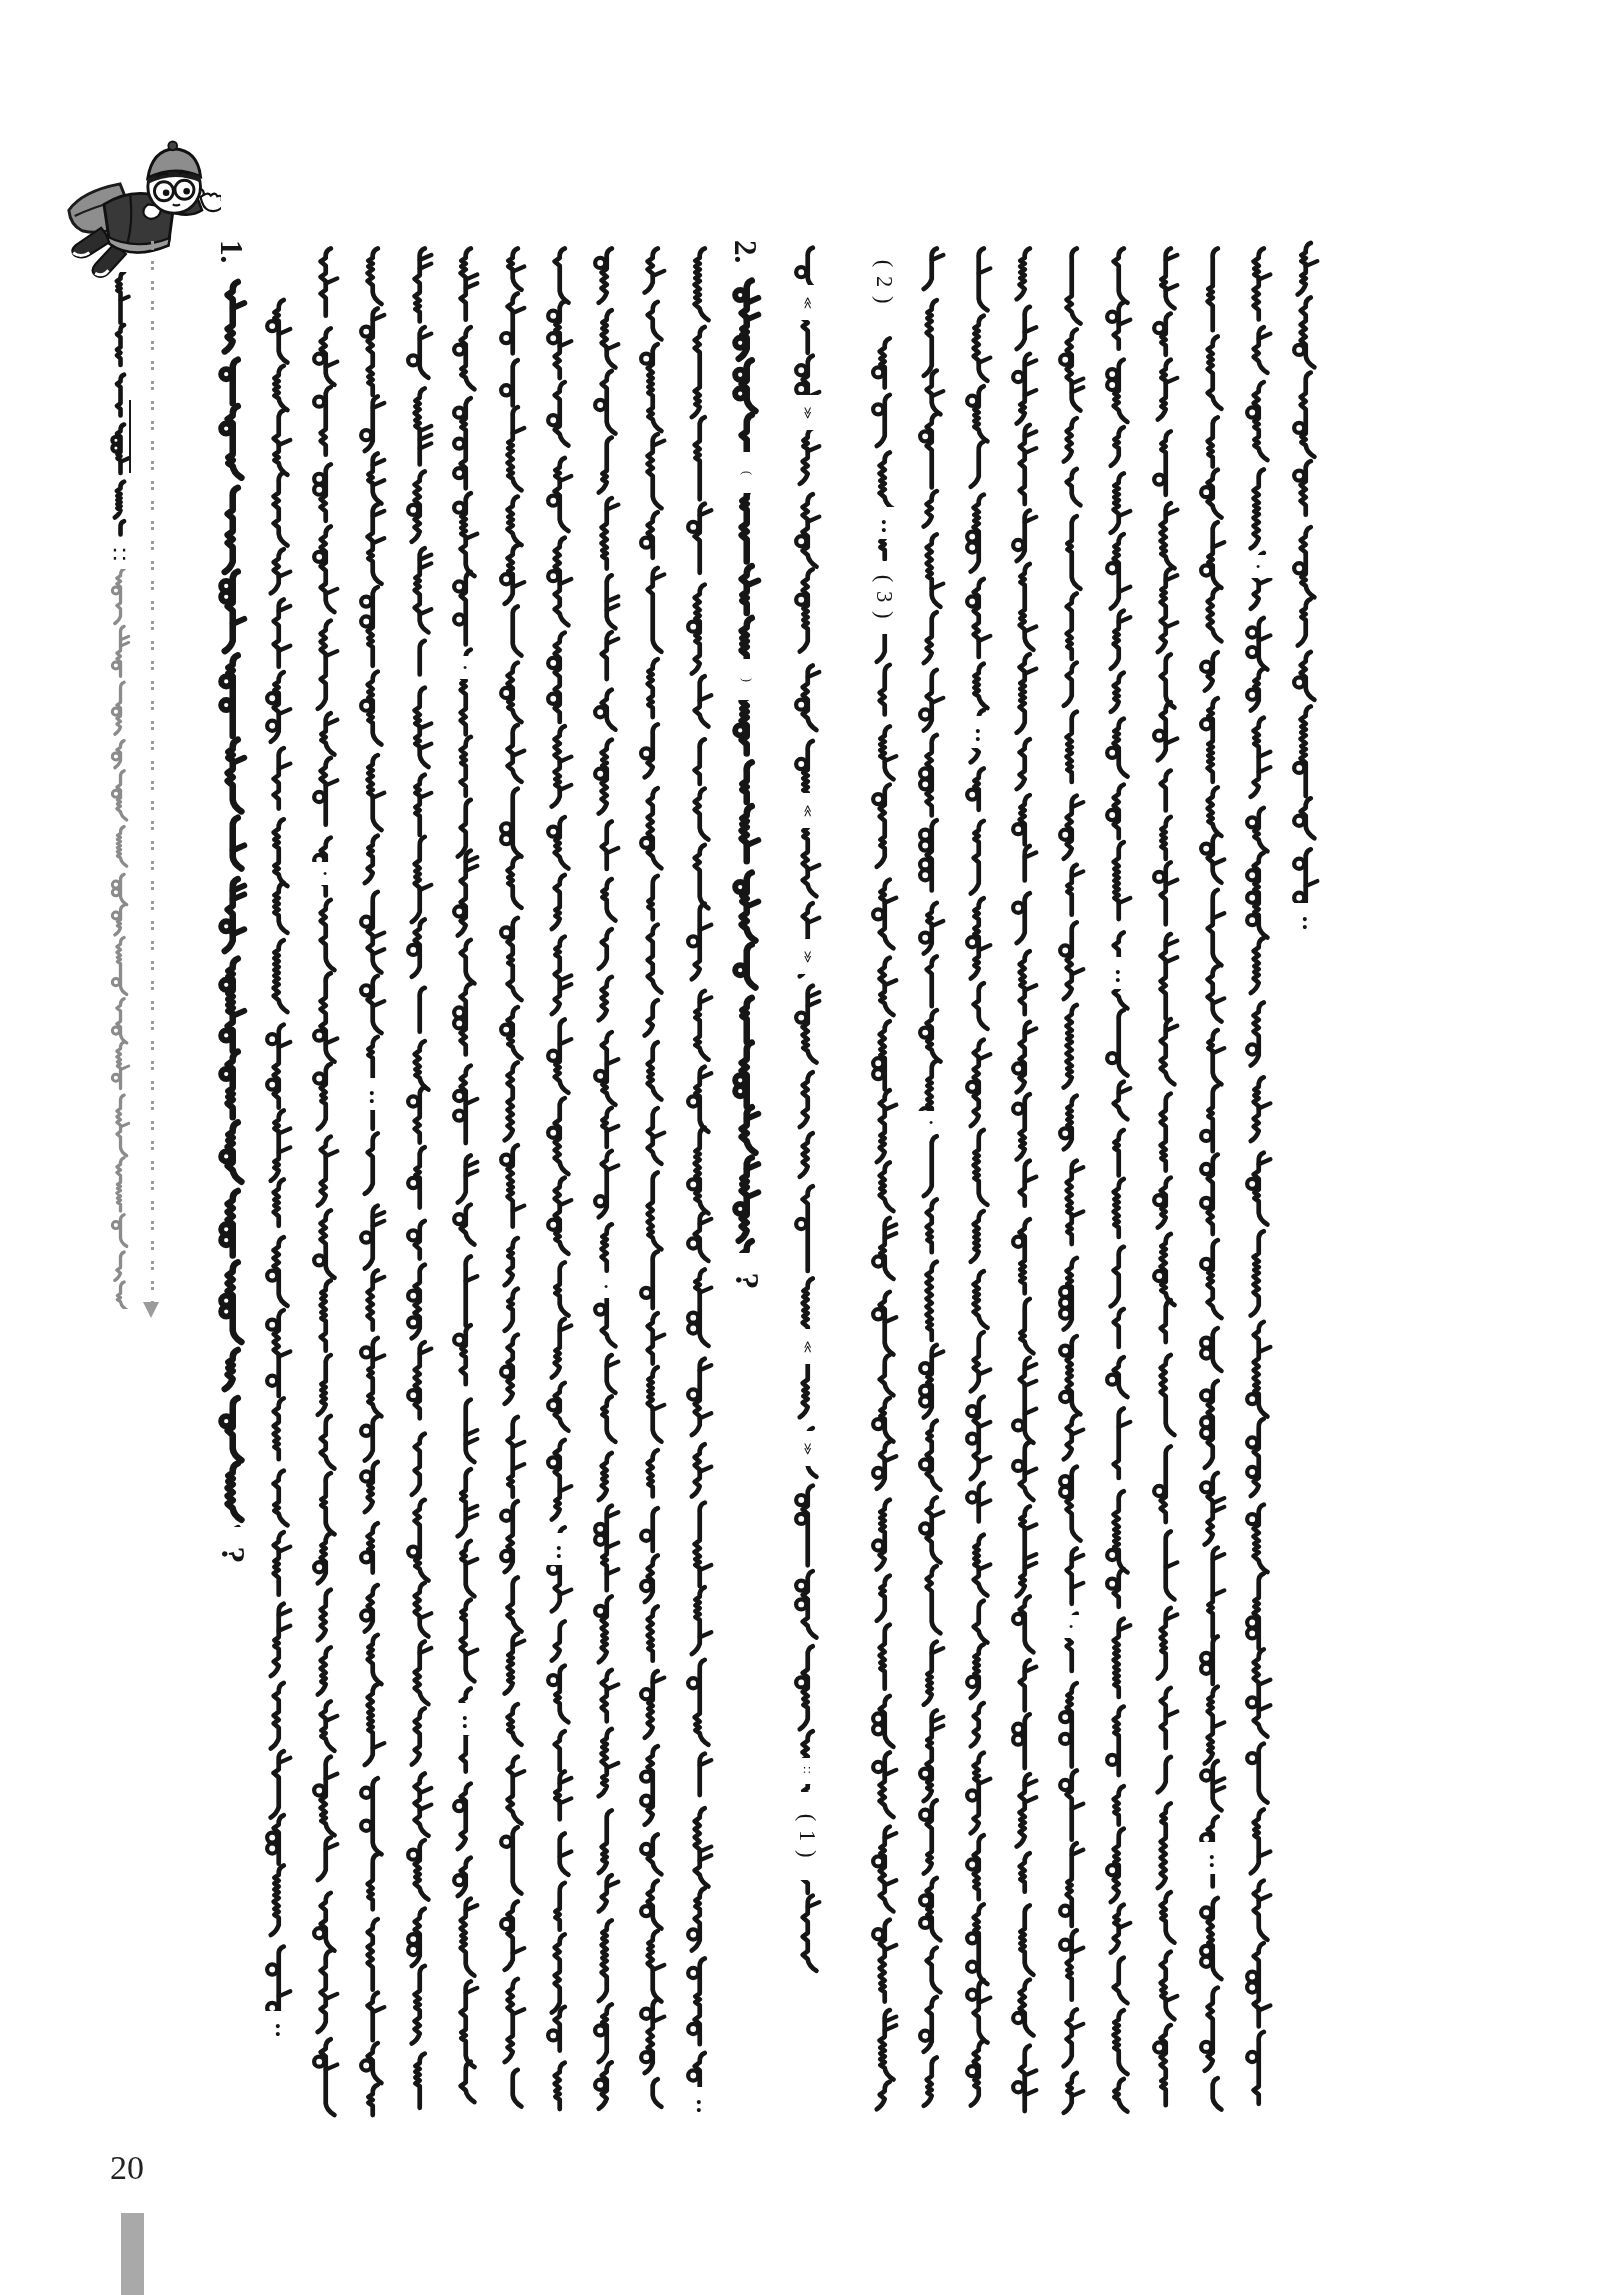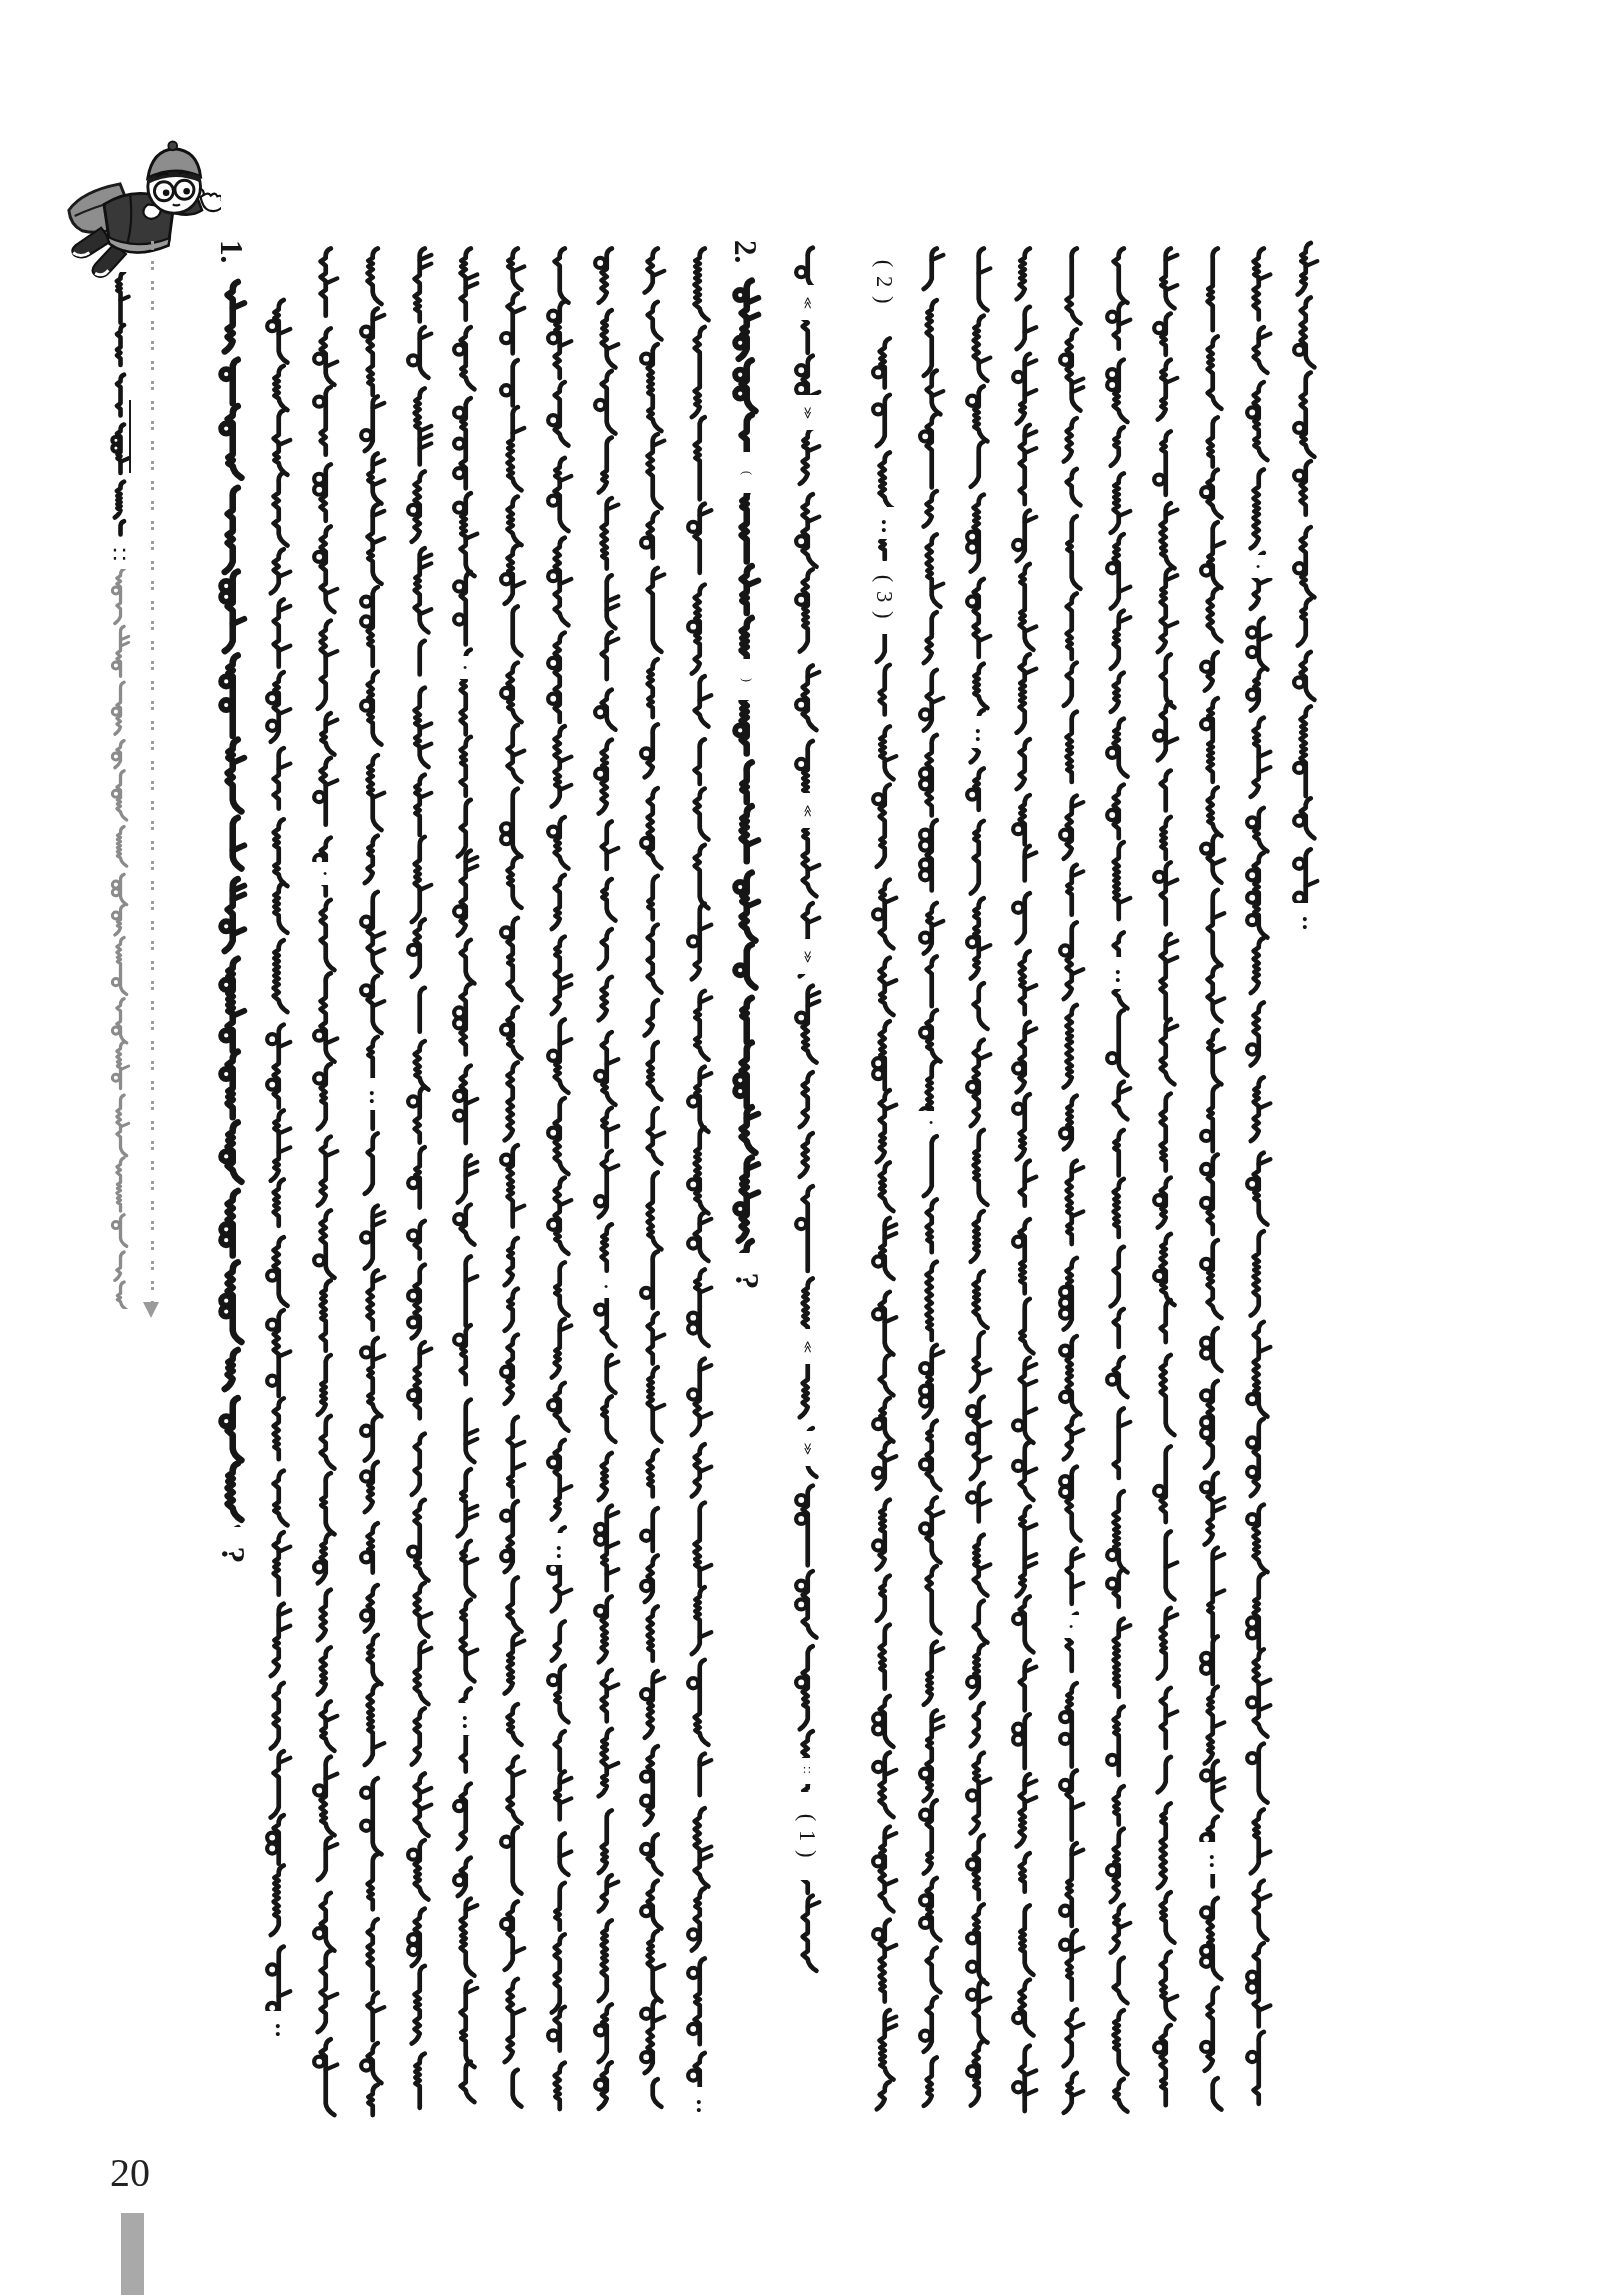--- a/index.html
+++ b/index.html
@@ -18,21 +18,21 @@
   .tok.stop{font-size:25px;font-weight:bold;letter-spacing:0;}
   .tok.comma{font-size:26px;}
   .tok.colon4{font-size:22px;}
   
   .note-rule{position:absolute;width:2.2px;background:#1a1a1a;}
   
   .dash-line{position:absolute;width:2.9px;
     background:repeating-linear-gradient(180deg,#9b9b9b 0 2.9px,transparent 2.9px 5.8px,#9b9b9b 5.8px 8.8px,transparent 8.8px 20px);}
   .arrow-down{position:absolute;width:0;height:0;border-left:8.8px solid transparent;
     border-right:8.8px solid transparent;border-top:16px solid #9b9b9b;}
-  .page-number{position:absolute;font-size:40px;color:#222;font-family:"Liberation Serif",serif;}
+  .page-number{position:absolute;font-size:34px;color:#222;font-family:"Liberation Serif",serif;}
   .footer-bar{position:absolute;background:#a9a9a9;}
 </style>
 </head>
 <body>
 
 <div class="page">
 
   <svg class="abs" style="left:63px;top:134px;" width="158" height="151" viewBox="0 0 216 206">
     <g>
       <path d="M8,104 Q26,78 78,68 L98,118 Q58,140 26,132 Q10,124 8,104 Z" fill="#8e8e8e" stroke="#1c1c1c" stroke-width="4"></path>

